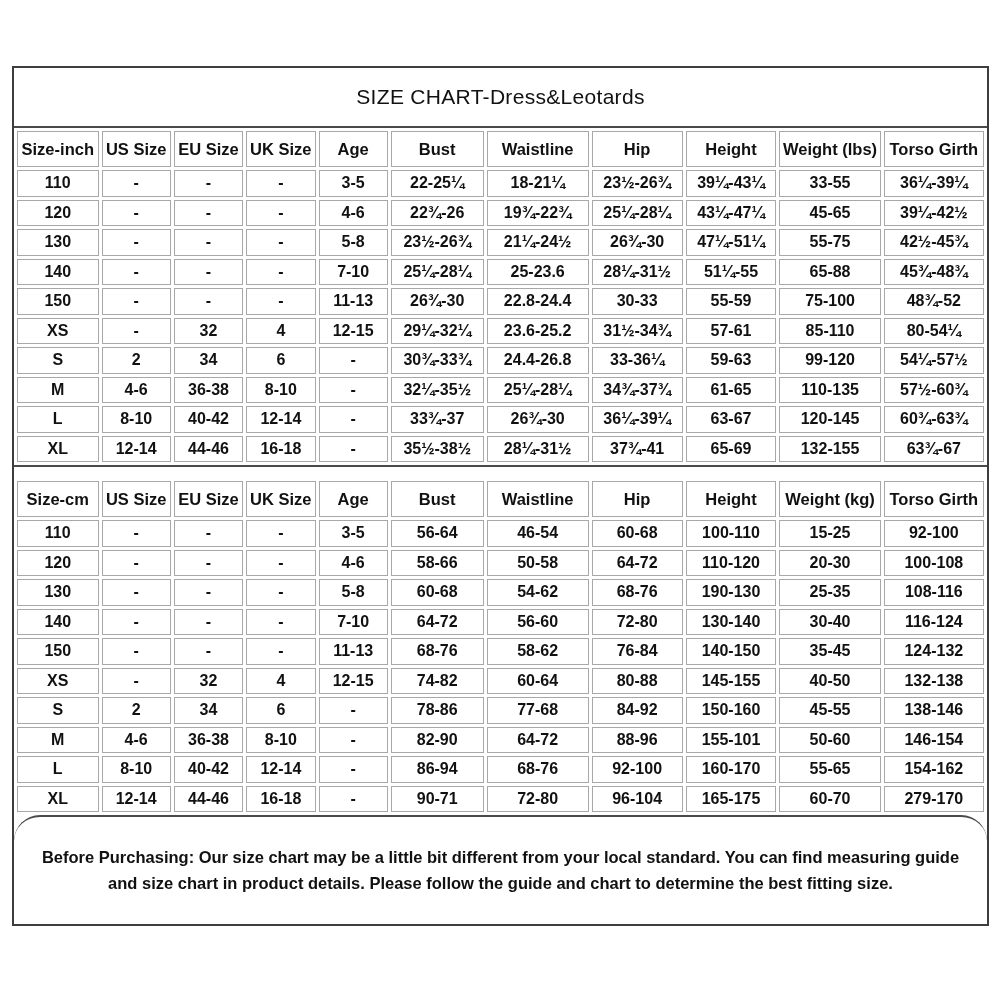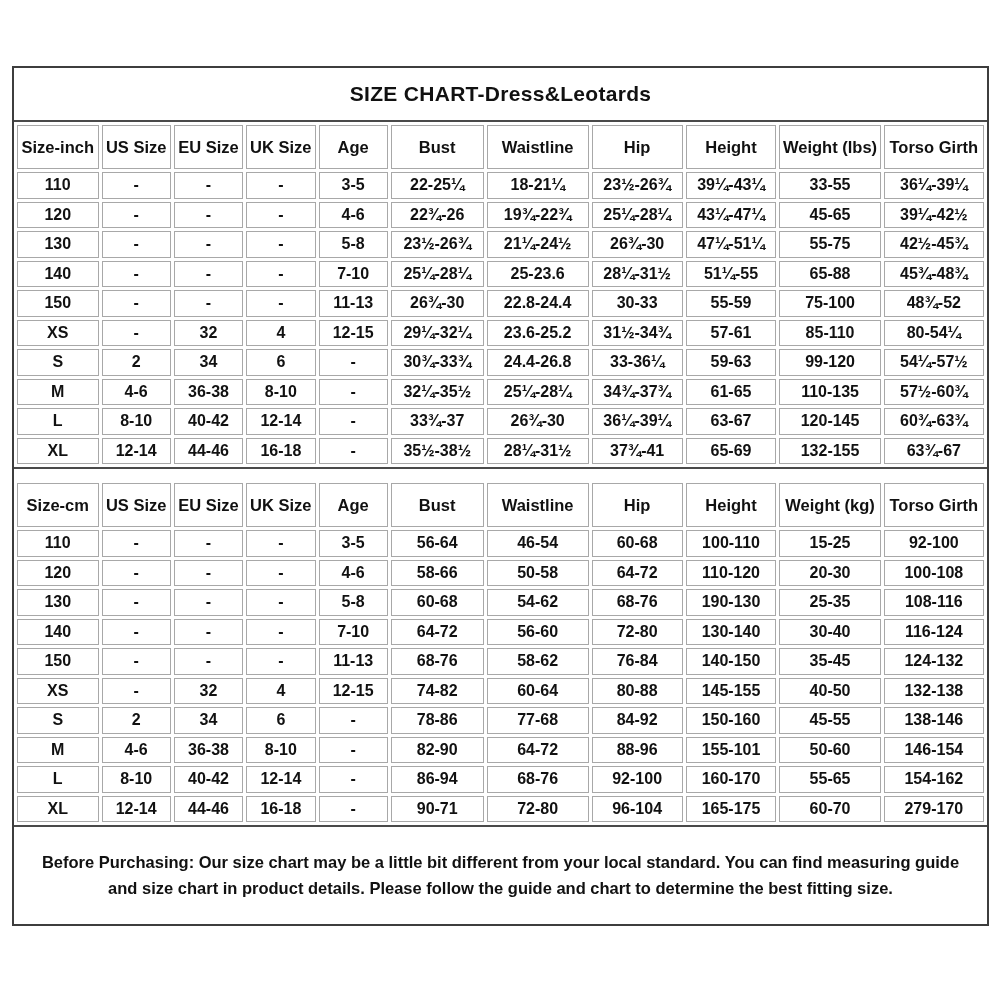--- a/index.html
+++ b/index.html
@@ -12,47 +12,47 @@
   .frame {
     position: absolute;
     left: 12px; top: 66px;
     width: 977px; height: 860px;
     border: 2px solid #3d3d3d;
     background: #ffffff;
     display: flex;
     flex-direction: column;
   }
   .title-box {
-    height: 54px;
+    height: 60px;
     flex: none;
     border-bottom: 2px solid #4a4a4a;
     display: flex;
     align-items: center;
     justify-content: center;
     font-size: 21px;
-    font-weight: bold;
+    font-weight: normal;
     letter-spacing: 0.3px;
   }
   table.size-table {
     width: 100%;
     flex: none;
     table-layout: fixed;
     border-collapse: separate;
     border-spacing: 3px;
   }
   table.size-table th, table.size-table td {
     border: 1px solid #a8a8a8;
     background: #ffffff;
     text-align: center;
     vertical-align: middle;
     font-weight: bold;
     overflow: hidden;
     white-space: nowrap;
   }
-  table.size-table th { height: 44px; font-size: 16.5px; }
+  table.size-table th { height: 36px; font-size: 16.5px; }
   table.size-table td { height: 26.5px; font-size: 16px; }
   col.c1  { width: 8.7%; }
   col.c2  { width: 7.4%; }
   col.c3  { width: 7.4%; }
   col.c4  { width: 7.4%; }
   col.c5  { width: 7.4%; }
   col.c6  { width: 9.9%; }
   col.c7  { width: 10.9%; }
   col.c8  { width: 9.7%; }
   col.c9  { width: 9.7%; }
@@ -67,20 +67,21 @@
     flex: 1;
     border-top: 2px solid #4a4a4a;
     display: flex;
     align-items: center;
     justify-content: center;
     text-align: center;
     padding: 4px 12px;
     font-size: 16.5px;
     font-weight: bold;
     line-height: 1.55;
+    border-radius: 26px;
   }
 </style>
 </head>
 <body>
 
 <div class="frame">
 
   <div class="title-box">SIZE CHART-Dress&amp;Leotards</div>
 
   <table class="size-table">

